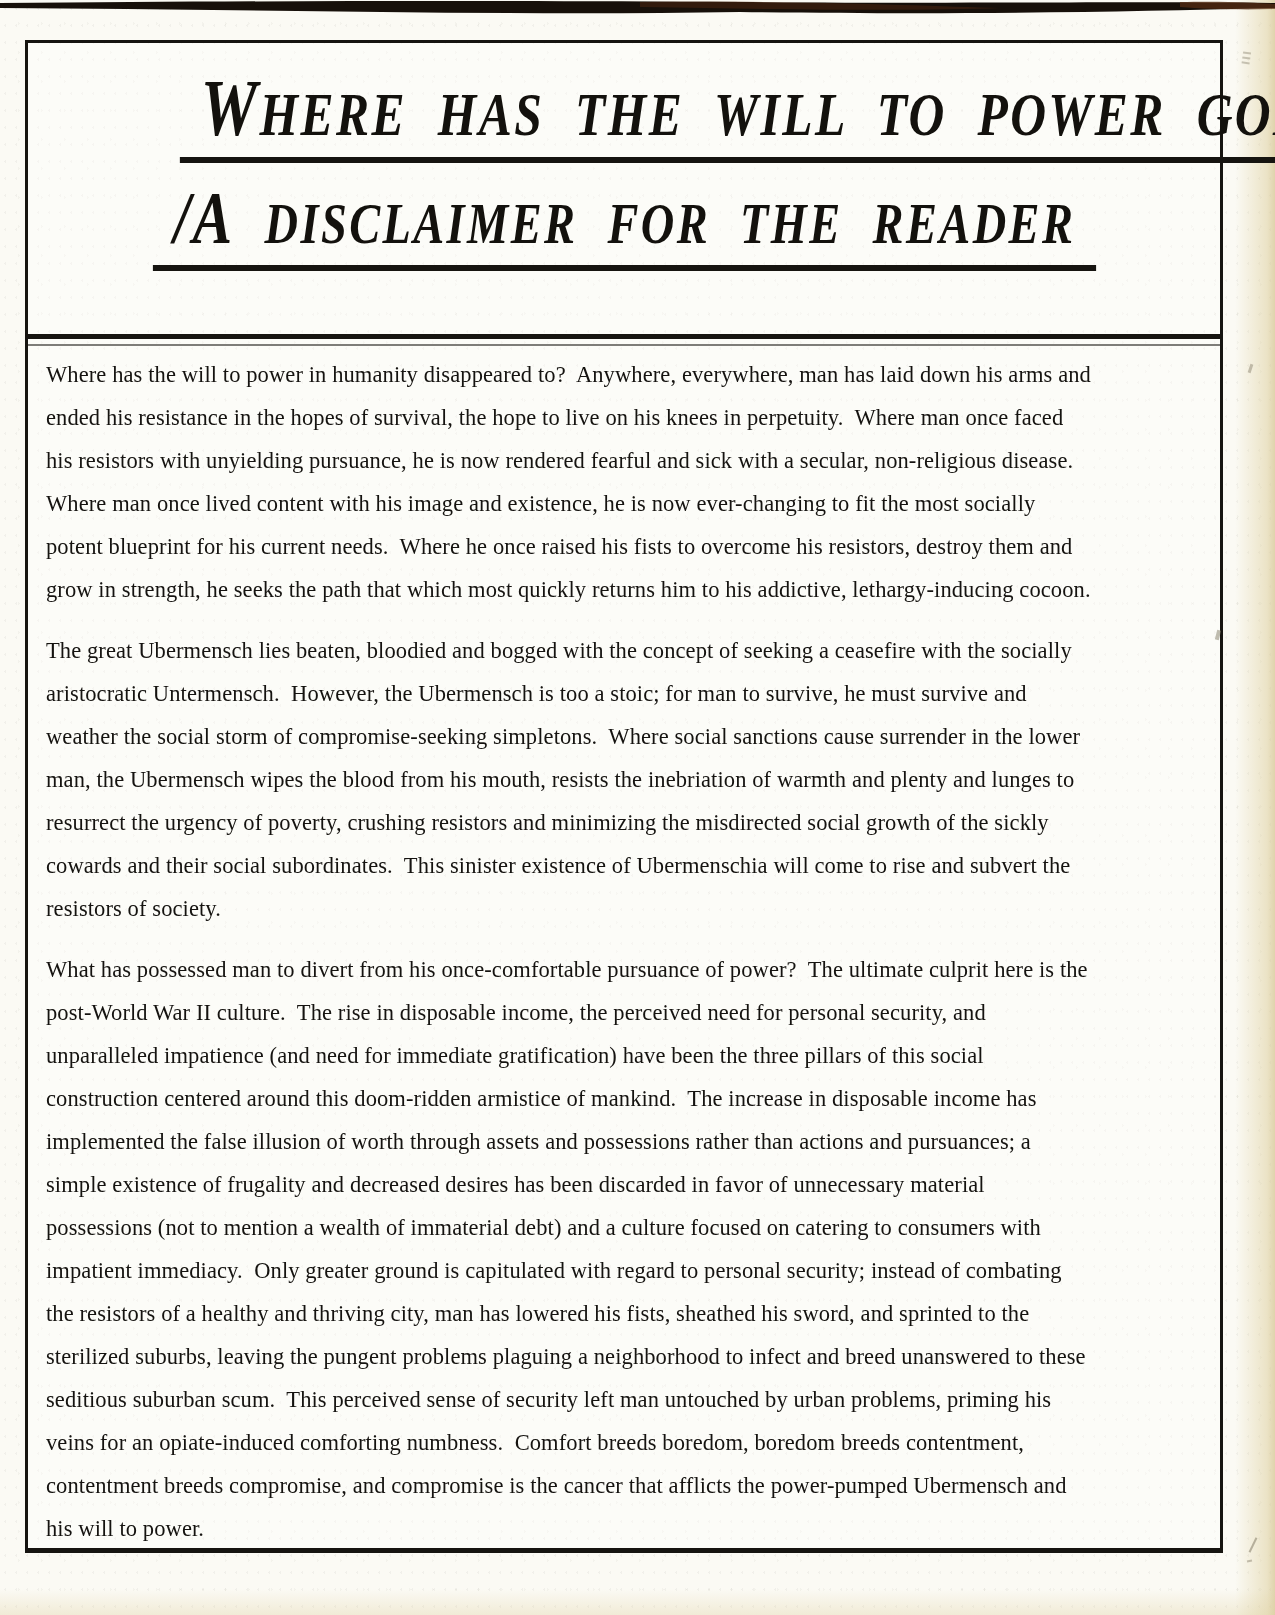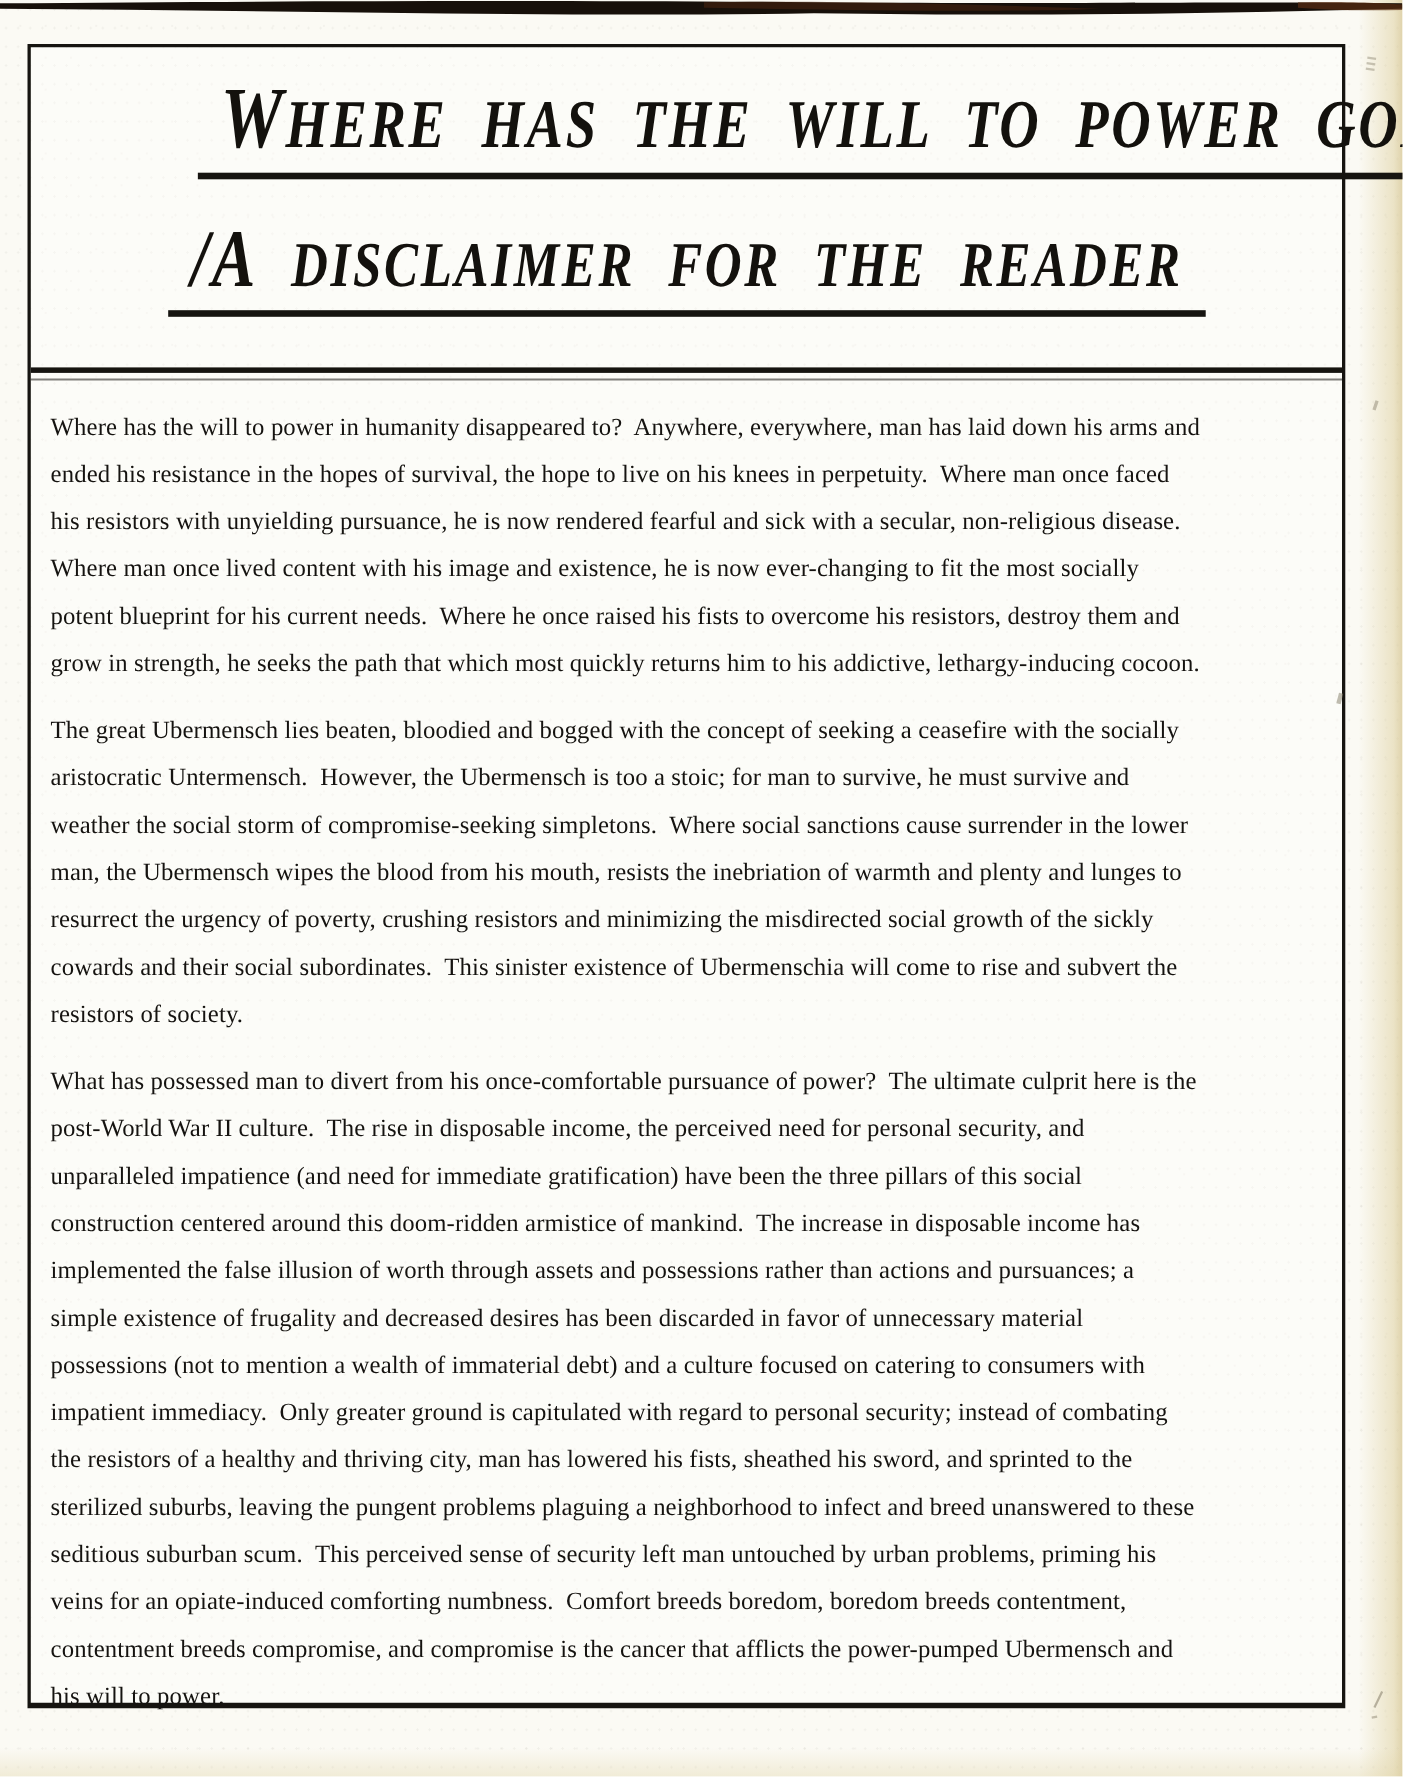--- a/index.html
+++ b/index.html
@@ -40,34 +40,34 @@
     height:296px;
     border-bottom:5px solid #161410;
     text-align:center;
     color:#13110d;
   }
   .doc-title, .doc-subtitle{
     margin:0;font-style:italic;font-weight:bold;line-height:1.05;
     white-space:pre;
   }
   .doc-title{padding-top:30px;font-size:62px;}
-  .doc-subtitle{padding-top:40px;font-size:58px;}
+  .doc-subtitle{padding-top:22px;font-size:58px;}
   .squeeze{
     display:inline-block;
     transform:scaleX(0.80);transform-origin:50% 50%;
     border-bottom:6px solid #161410;
     padding:0 26px 10px 26px;
     letter-spacing:3px;word-spacing:20px;
   }
   .lead{font-size:1.28em;line-height:0.9;}
   .body-section{
     box-sizing:border-box;
     border-top:2px solid rgba(22,20,16,0.55);
     margin-top:5px;
-    padding:20px 20px 0 18px;
+    padding:7px 20px 0 18px;
     color:#151310;
   }
   .para{
     margin:0 0 18px 0;
     font-size:22.5px;line-height:43px;
     white-space:pre-wrap;
     letter-spacing:0.1px;
   }
   
   .artifact{position:absolute;background:#8d8672;opacity:0.7;}

